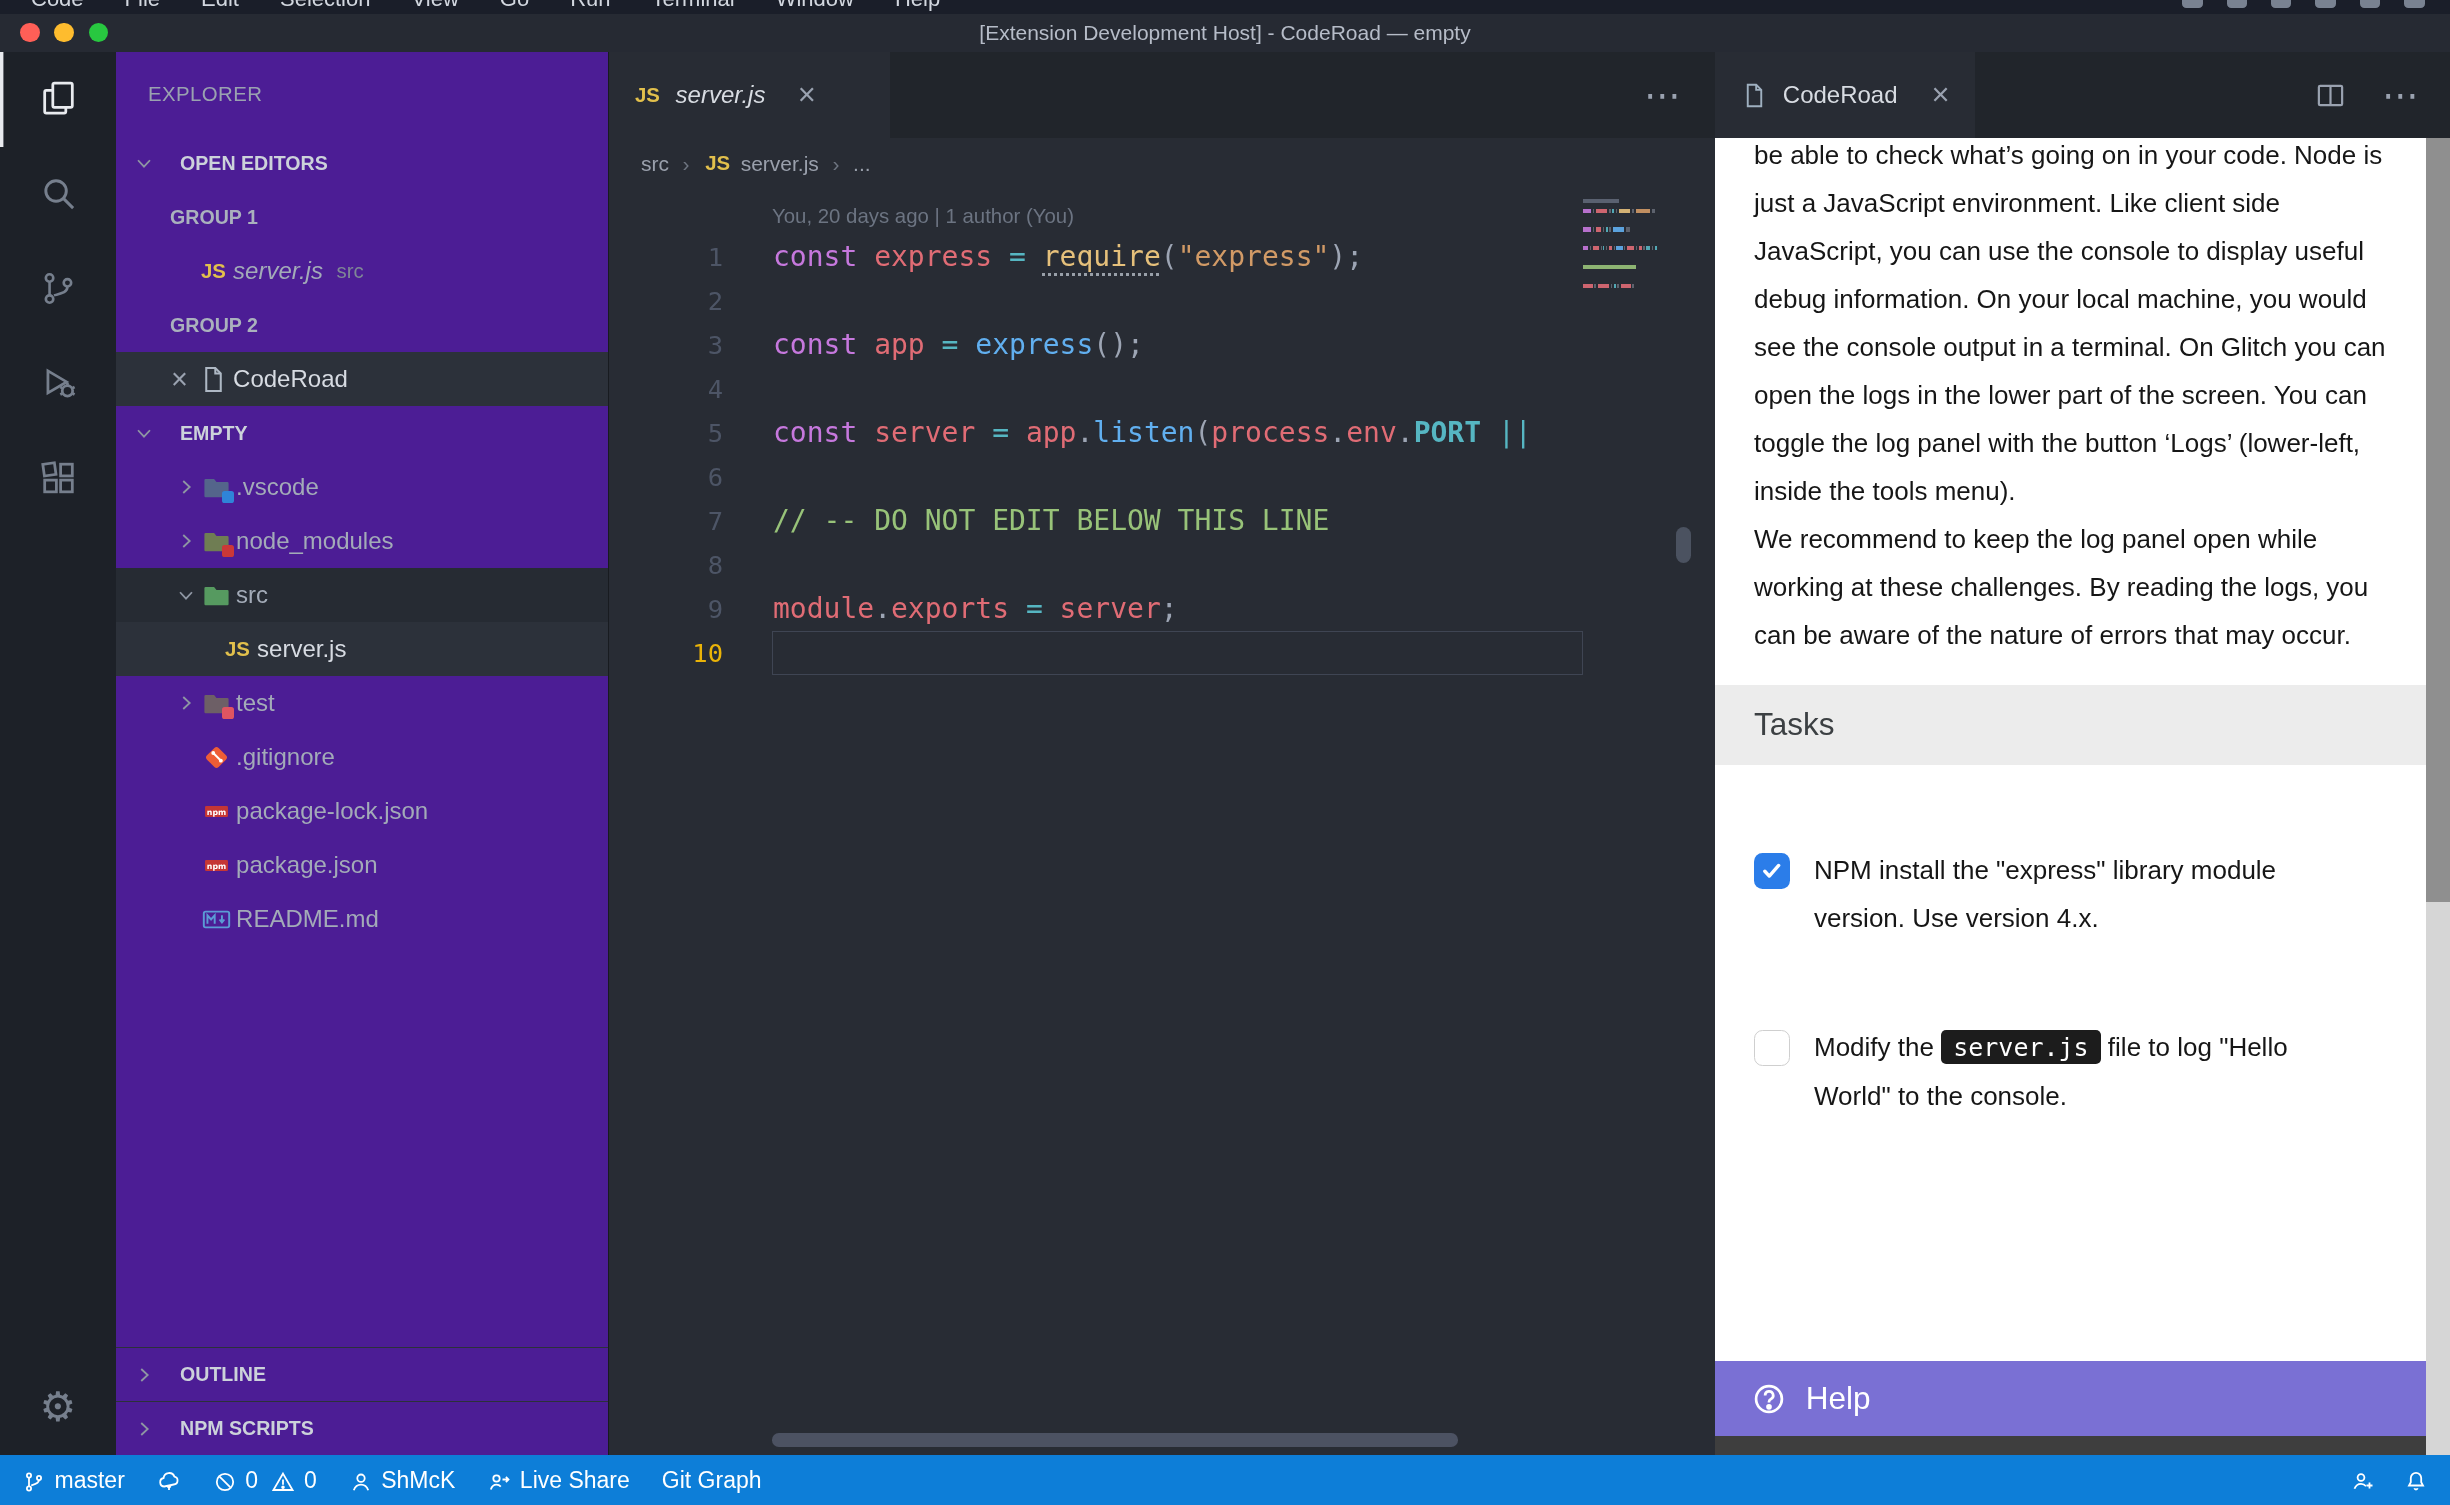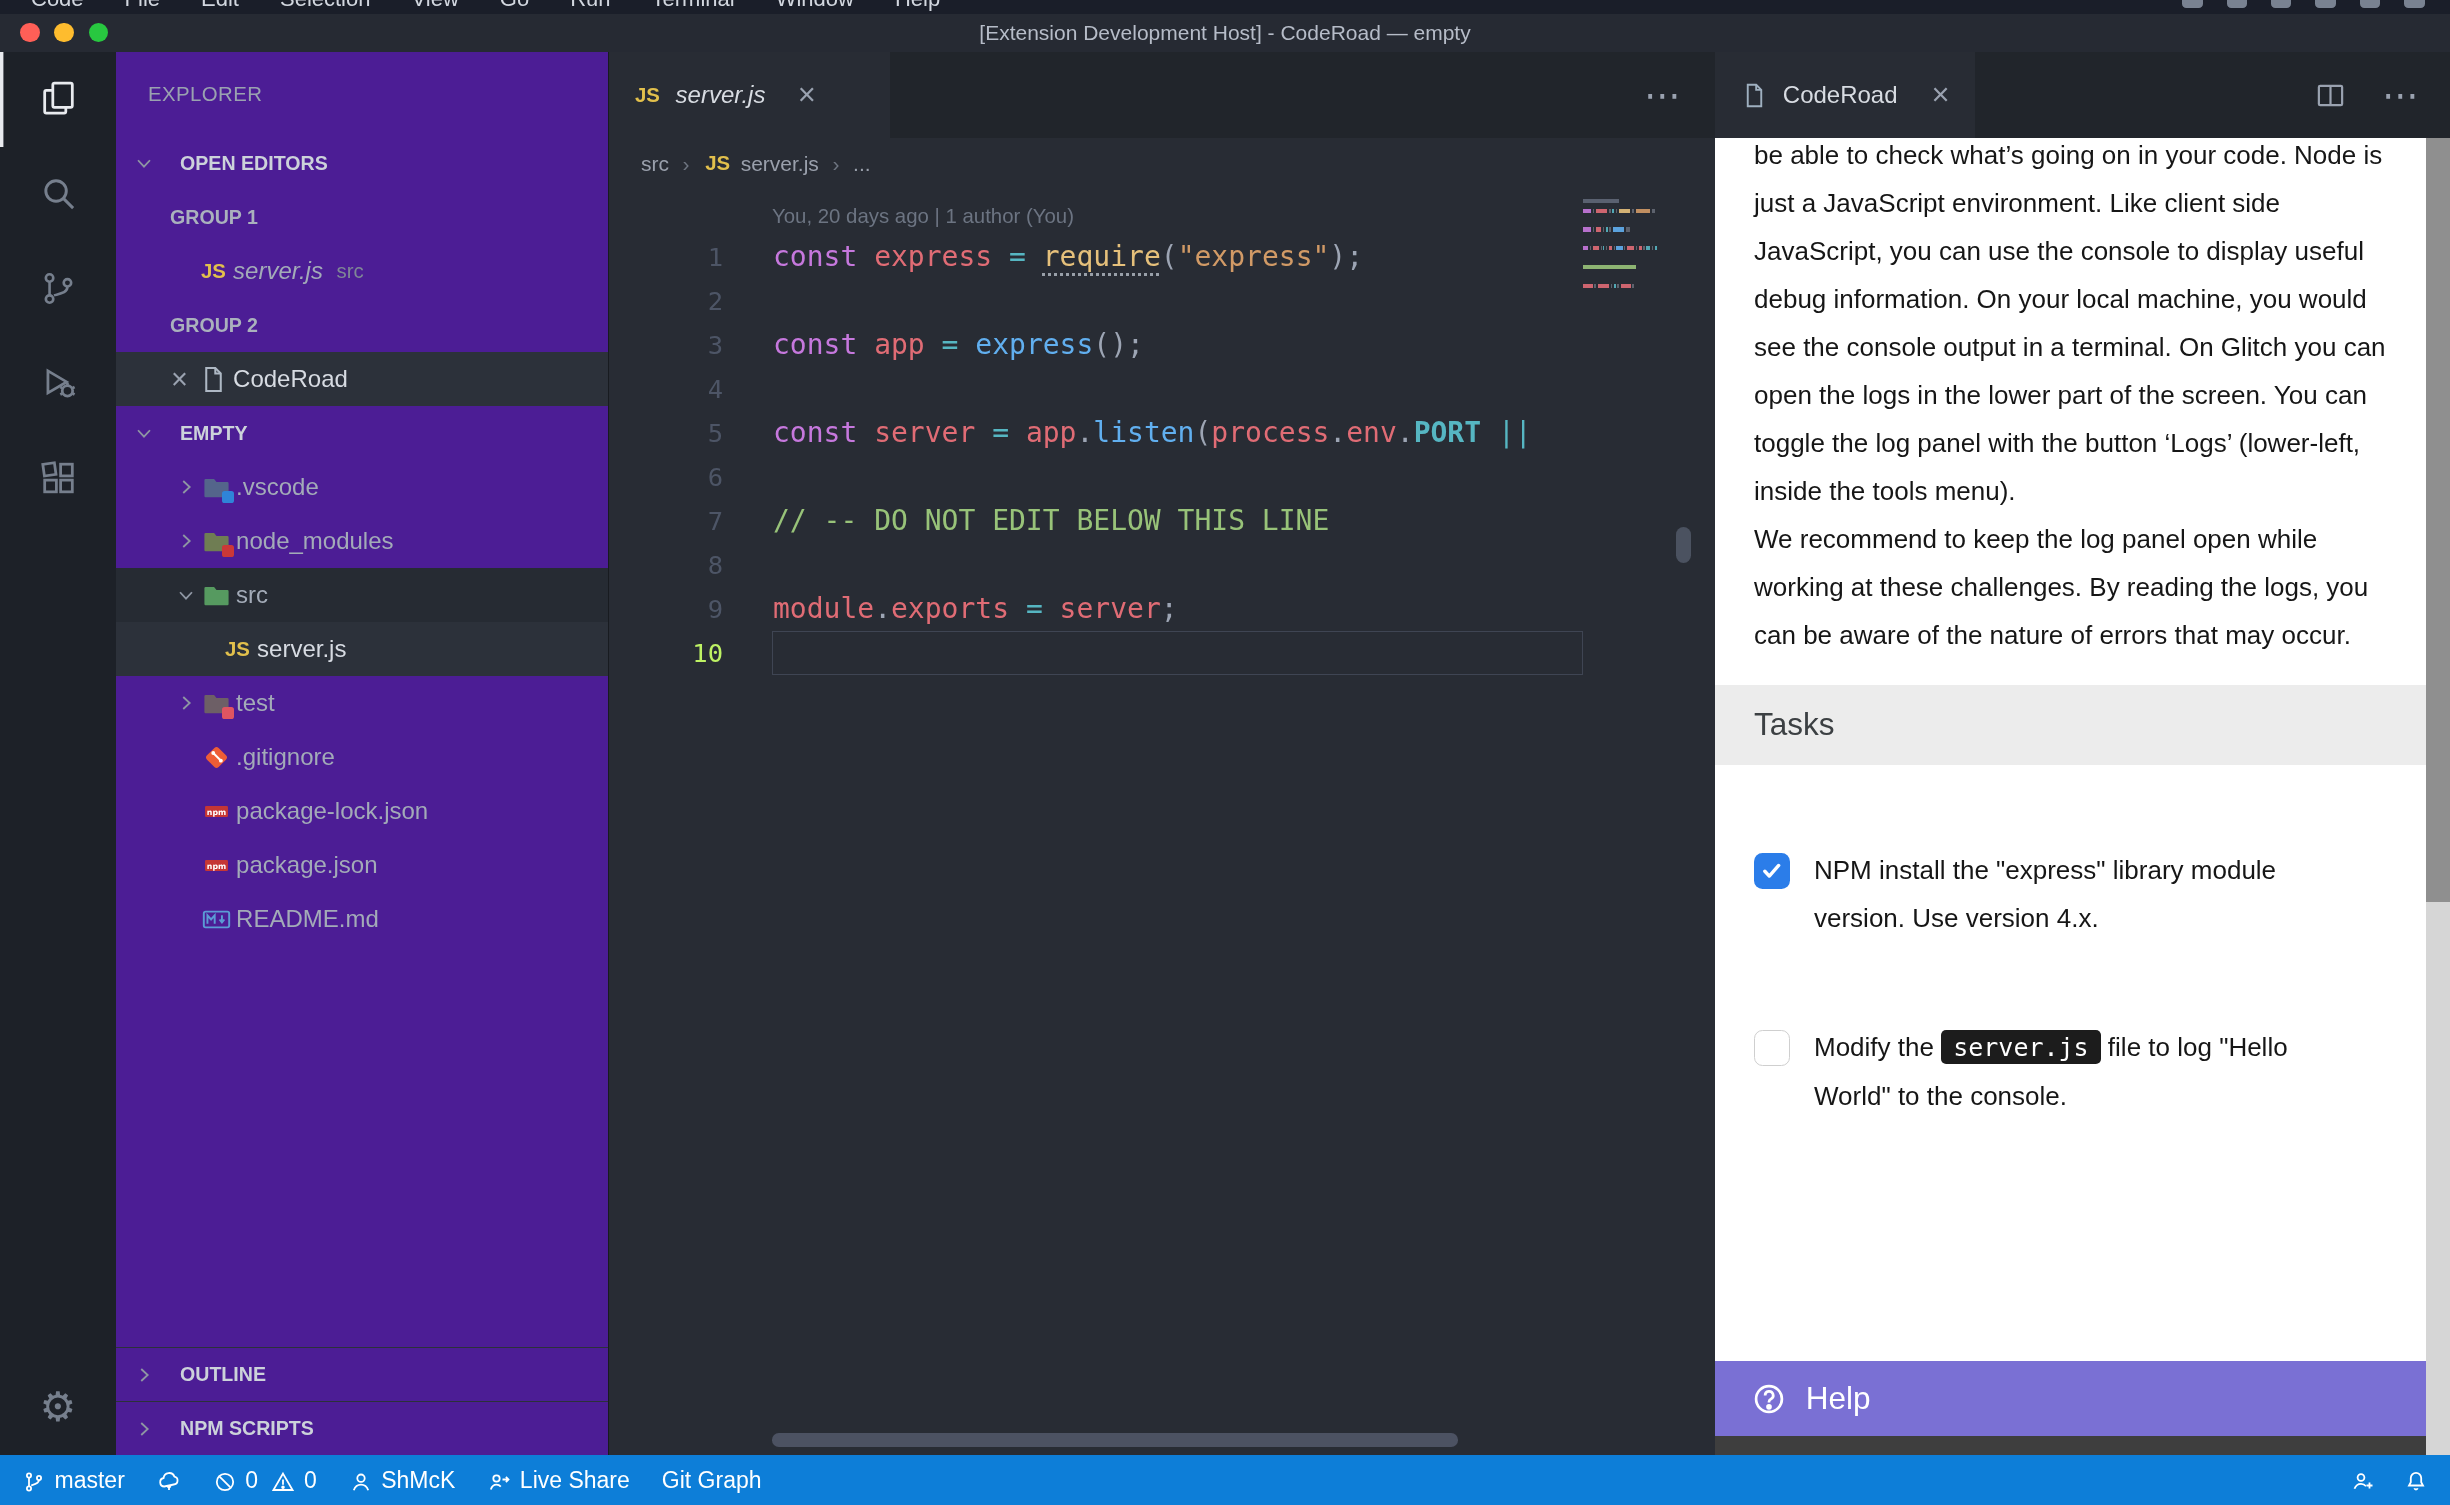--- a/index.html
+++ b/index.html
@@ -62,21 +62,21 @@
   .tab-label{color:#d8dce2;font-size:24px}
   .tab-close{color:#9aa2b0;font-size:31px;margin-left:18.7px}
   .tab-actions{margin-left:auto;align-self:center;color:#9aa2b0;font-size:37px;padding-right:34px}
   .breadcrumb{height:51px;background:#282c34;display:flex;align-items:center;gap:13.6px;padding-left:32px;color:#9aa0ac;font-size:21px}
   .breadcrumb .sep{color:#6f7682}
   .code-area{position:relative;flex:1;background:#282c34;overflow:hidden;
     font-family:"DejaVu Sans Mono","Liberation Mono",monospace}
   .codelens{margin:8.5px 0 0 163px;height:37px;display:flex;align-items:center;font-size:20.4px;color:#6c7482;font-family:"Liberation Sans",sans-serif}
   .code-row{height:44px;display:flex;align-items:stretch}
   .code-row .gutter{width:163px;padding-right:49px;text-align:right;font-size:25.5px;line-height:44px;color:#4d5566;flex:none}
-  .code-row.current .gutter{color:#bef264}
+  .code-row.current .gutter{color:#eab308}
   .line-content{flex:1;margin-right:132px;border:1.7px solid transparent;display:flex;align-items:center;white-space:pre;font-size:28px}
   .code-row.current .line-content{border-color:#3f4553}
   .tk-kw{color:#c678dd}.tk-var{color:#e06c75}.tk-op{color:#56b6c2}.tk-fn{color:#61afef}
   .tk-str{color:#d19a66}.tk-cm{color:#98c379}.tk-pl{color:#9da5b4}
   .tk-cn{color:#56b6c2;font-weight:600}
   .tk-fnu{color:#e5c07b;text-decoration-line:underline;text-decoration-style:dotted;text-decoration-color:#99a0a9;text-decoration-thickness:2.6px;text-underline-offset:6.8px}
   .minimap{position:absolute;right:58px;top:10.2px;width:74px}
   .mm-row{height:4.3px;margin-bottom:5.1px;display:flex;gap:1.7px}
   .mm-row span{height:100%;display:inline-block}
   .right-gutter{position:absolute;right:0;top:0;bottom:0;width:58px;background:#282c34}

